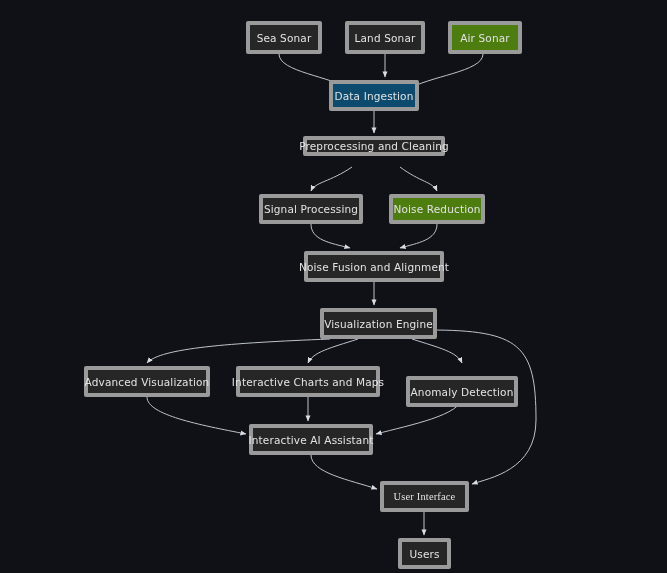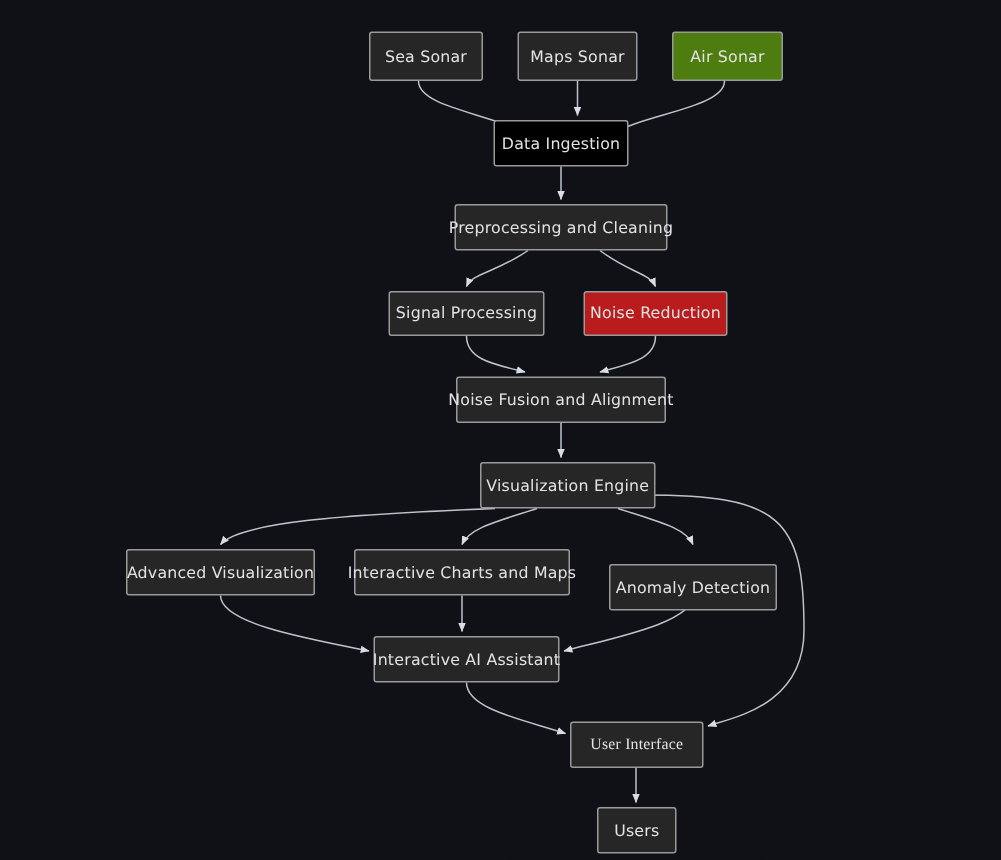--- a/index.html
+++ b/index.html
@@ -20,21 +20,21 @@
     left: 0;
     top: 0;
     width: 667px;
     height: 573px;
     pointer-events: none;
   }
   .node {
     position: absolute;
     box-sizing: border-box;
     background: #262626;
-    border: 1px solid #a16207;
+    border: 4px solid #a16207;
     border-radius: 2px;
     display: flex;
     align-items: center;
     justify-content: center;
     color: #e3e3e3;
     font-size: 10.5px;
     letter-spacing: 0.15px;
     white-space: nowrap;
     text-align: center;
   }
@@ -68,35 +68,35 @@
         <path d="M 462 397 C 462 415, 410 425, 376 434" fill="none" stroke="#bdc3cb" stroke-width="1" marker-end="url(#arrowhead)"></path>
         <path d="M 311 455 C 311 473, 350 480, 377 489" fill="none" stroke="#bdc3cb" stroke-width="1" marker-end="url(#arrowhead)"></path>
         <path d="M 424 512 L 424 535" fill="none" stroke="#bdc3cb" stroke-width="1" marker-end="url(#arrowhead)"></path>
       </g>
   </svg>
   <div id="nodes">
       <div class="node" style="left: 246px; top: 21px; width: 76px; height: 33px; background: rgb(38, 38, 38); border-color: rgb(154, 154, 154); color: rgb(227, 227, 227);">
         <span>Sea Sonar</span>
       </div>
       <div class="node" style="left: 345px; top: 21px; width: 80px; height: 33px; background: rgb(38, 38, 38); border-color: rgb(154, 154, 154); color: rgb(227, 227, 227);">
-        <span>Maps Sonar</span>
+        <span>Land Sonar</span>
       </div>
       <div class="node" style="left: 448px; top: 21px; width: 74px; height: 33px; background: #4d7c0f; border-color: rgb(154, 154, 154); color: rgb(227, 227, 227);">
         <span>Air Sonar</span>
       </div>
-      <div class="node" style="left: 329px; top: 80px; width: 90px; height: 31px; background: #000000; border-color: rgb(154, 154, 154); color: rgb(227, 227, 227);">
+      <div class="node" style="left: 329px; top: 80px; width: 90px; height: 31px; background: #0c4a6e; border-color: rgb(154, 154, 154); color: rgb(227, 227, 227);">
         <span>Data Ingestion</span>
       </div>
-      <div class="node" style="left: 303px; top: 136px; width: 142px; height: 31px; background: rgb(38, 38, 38); border-color: rgb(154, 154, 154); color: rgb(227, 227, 227);">
+      <div class="node" style="left: 303px; top: 136px; width: 142px; height: 20px; background: rgb(38, 38, 38); border-color: rgb(154, 154, 154); color: rgb(227, 227, 227);">
         <span>Preprocessing and Cleaning</span>
       </div>
       <div class="node" style="left: 259px; top: 194px; width: 104px; height: 30px; background: rgb(38, 38, 38); border-color: rgb(154, 154, 154); color: rgb(227, 227, 227);">
         <span>Signal Processing</span>
       </div>
-      <div class="node" style="left: 389px; top: 194px; width: 96px; height: 30px; background: #b91c1c; border-color: rgb(154, 154, 154); color: rgb(227, 227, 227);">
+      <div class="node" style="left: 389px; top: 194px; width: 96px; height: 30px; background: #4d7c0f; border-color: rgb(154, 154, 154); color: rgb(227, 227, 227);">
         <span>Noise Reduction</span>
       </div>
       <div class="node" style="left: 304px; top: 251px; width: 140px; height: 31px; background: rgb(38, 38, 38); border-color: rgb(154, 154, 154); color: rgb(227, 227, 227);">
         <span>Noise Fusion and Alignment</span>
       </div>
       <div class="node" style="left: 320px; top: 308px; width: 117px; height: 31px; background: rgb(38, 38, 38); border-color: rgb(154, 154, 154); color: rgb(227, 227, 227);">
         <span>Visualization Engine</span>
       </div>
       <div class="node" style="left: 84px; top: 366px; width: 126px; height: 31px; background: rgb(38, 38, 38); border-color: rgb(154, 154, 154); color: rgb(227, 227, 227);">
         <span>Advanced Visualization</span>

